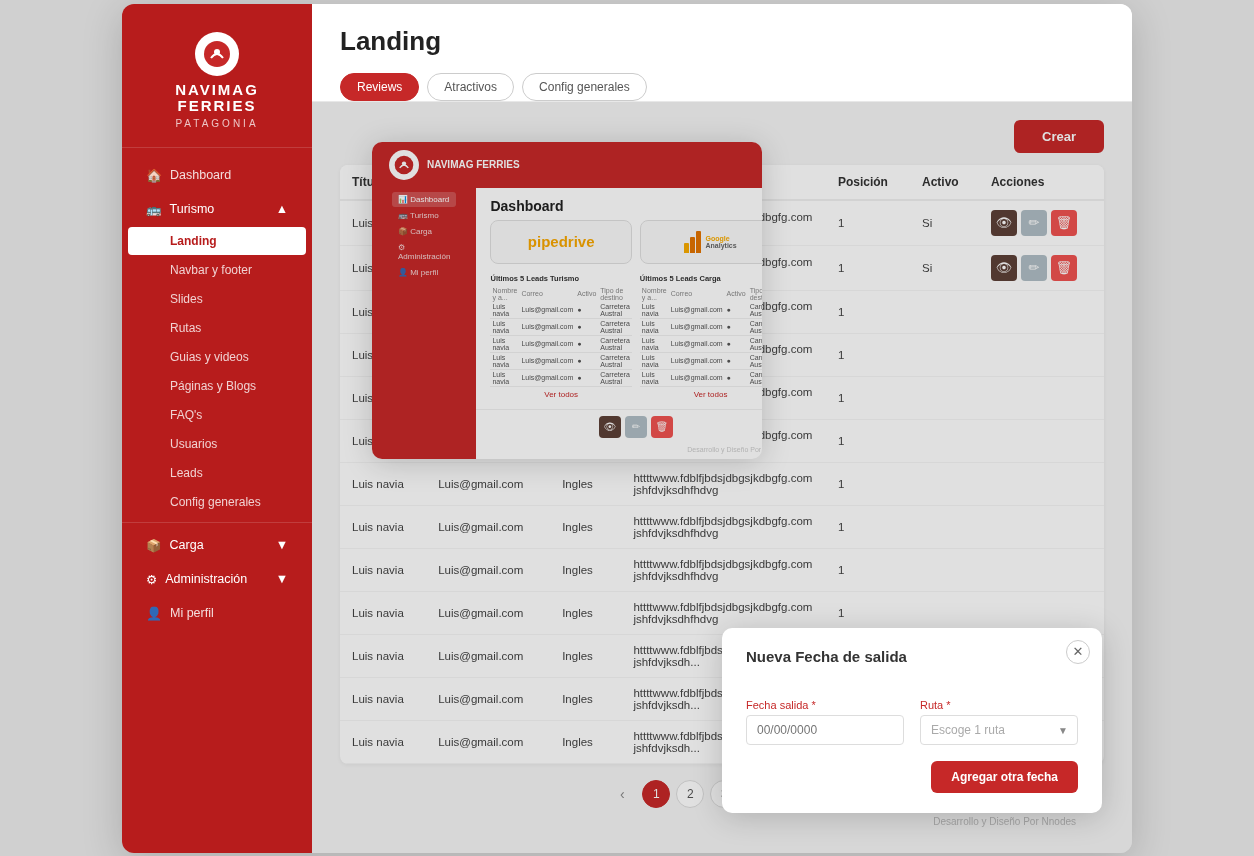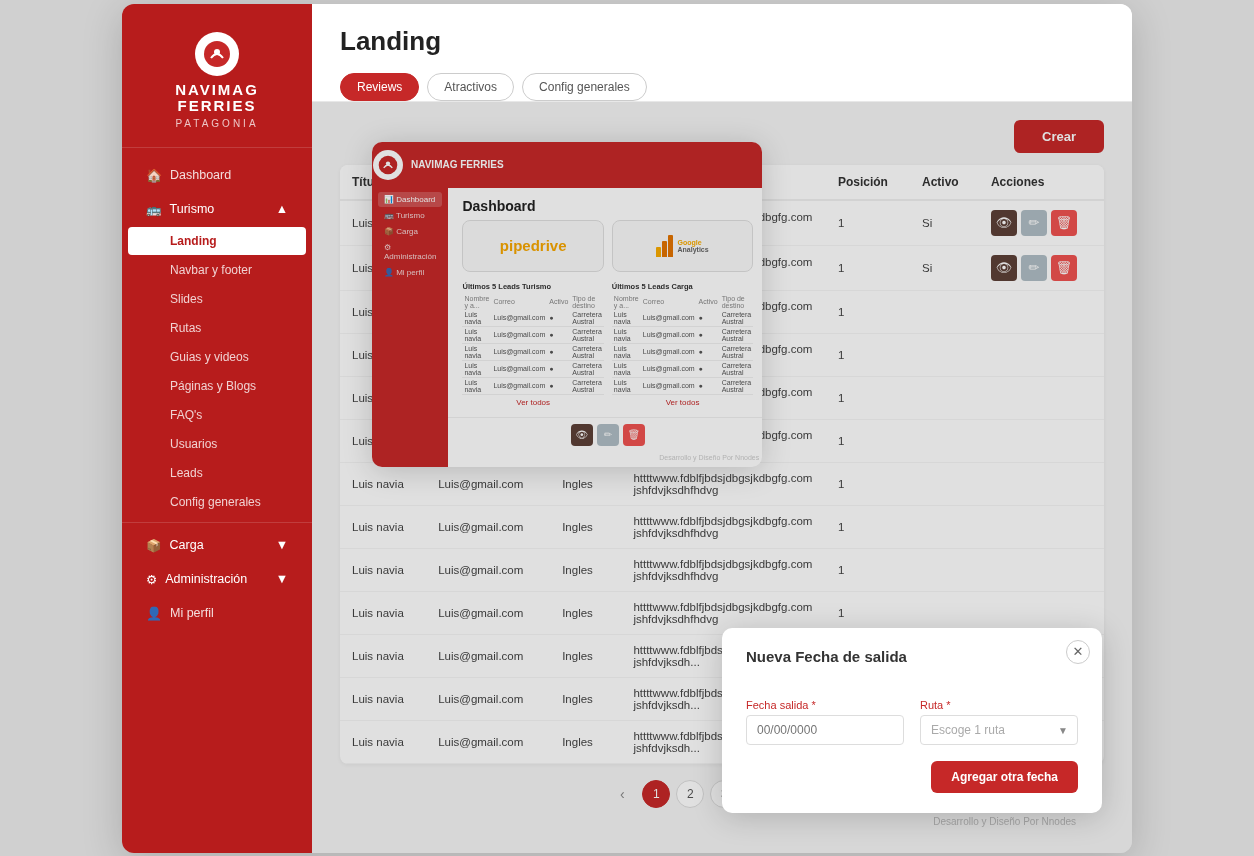--- a/index.html
+++ b/index.html
@@ -254,41 +254,41 @@
       border-radius: 10px;
       box-shadow: 0 4px 30px rgba(0,0,0,0.18);
       overflow: hidden;
       z-index: 10;
     }
     .overlay-dashboard .dash-top-bar {
       background: #c62828;
       display: flex;
       align-items: center;
       gap: 8px;
-      padding: 8px 1px;
+      padding: 8px 17px;
     }
     .mini-logo {
       width: 30px; height: 30px;
       background: white;
       border-radius: 50%;
       display: flex; align-items: center; justify-content: center;
       font-size: 8px;
       font-weight: bold;
       color: #c62828;
     }
     .dash-top-bar-title {
       color: white;
       font-size: 10px;
       font-weight: bold;
     }
     .mini-sidebar-items {
       display: flex;
       flex-direction: column;
       gap: 1px;
-      padding: 4px 6px;
+      padding: 4px 20px;
       background: #c62828;
     }
     .mini-sidebar-item {
       display: flex; align-items: center; gap: 4px;
       padding: 3px 6px;
       border-radius: 3px;
       color: rgba(255,255,255,0.8);
       font-size: 8px;
     }
     .mini-sidebar-item.active { background: rgba(255,255,255,0.2); color: white; }
@@ -300,21 +300,21 @@
     }
     .dash-cards {
       display: flex;
       gap: 8px;
       padding: 0 14px 10px;
     }
     .dash-card {
       flex: 1;
       border: 1.5px solid #e0e0e0;
       border-radius: 8px;
-      height: 52px;
+      height: 44px;
       display: flex;
       align-items: center;
       justify-content: center;
       background: #fafafa;
     }
     .pipedrive-logo {
       font-size: 15px;
       font-weight: bold;
       color: #f7a700;
     }

